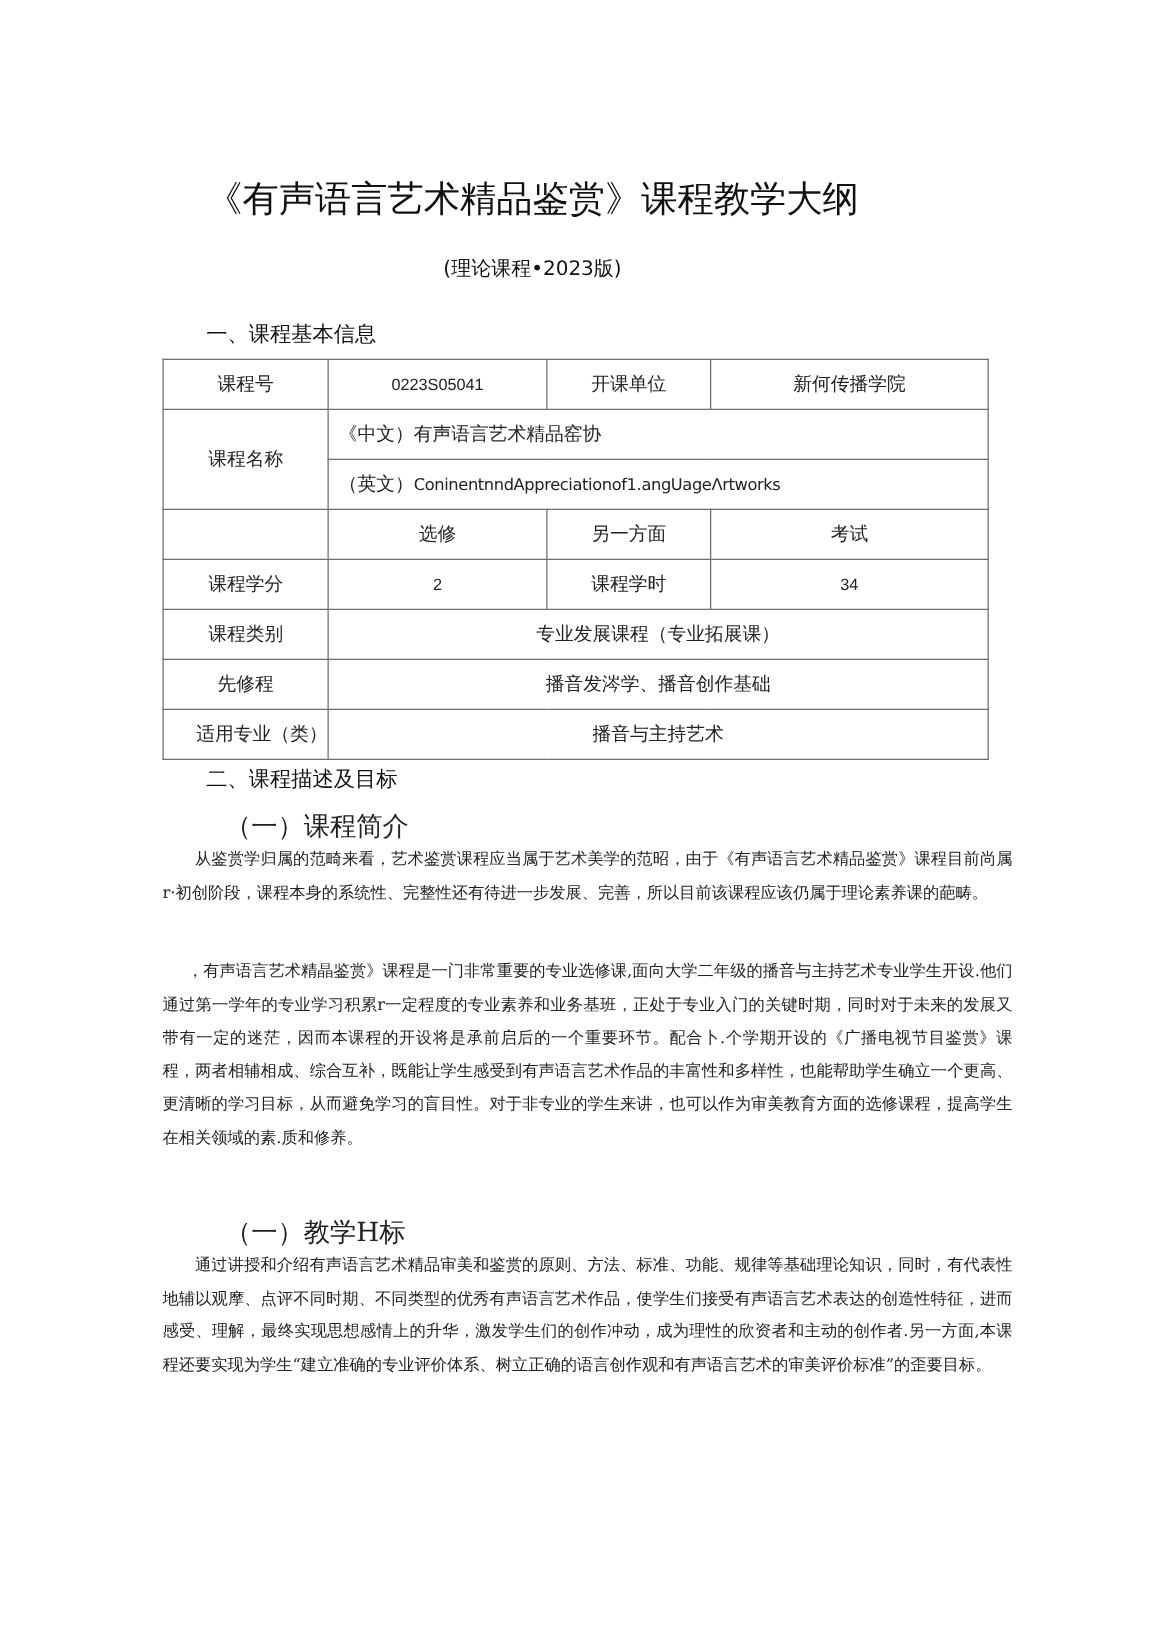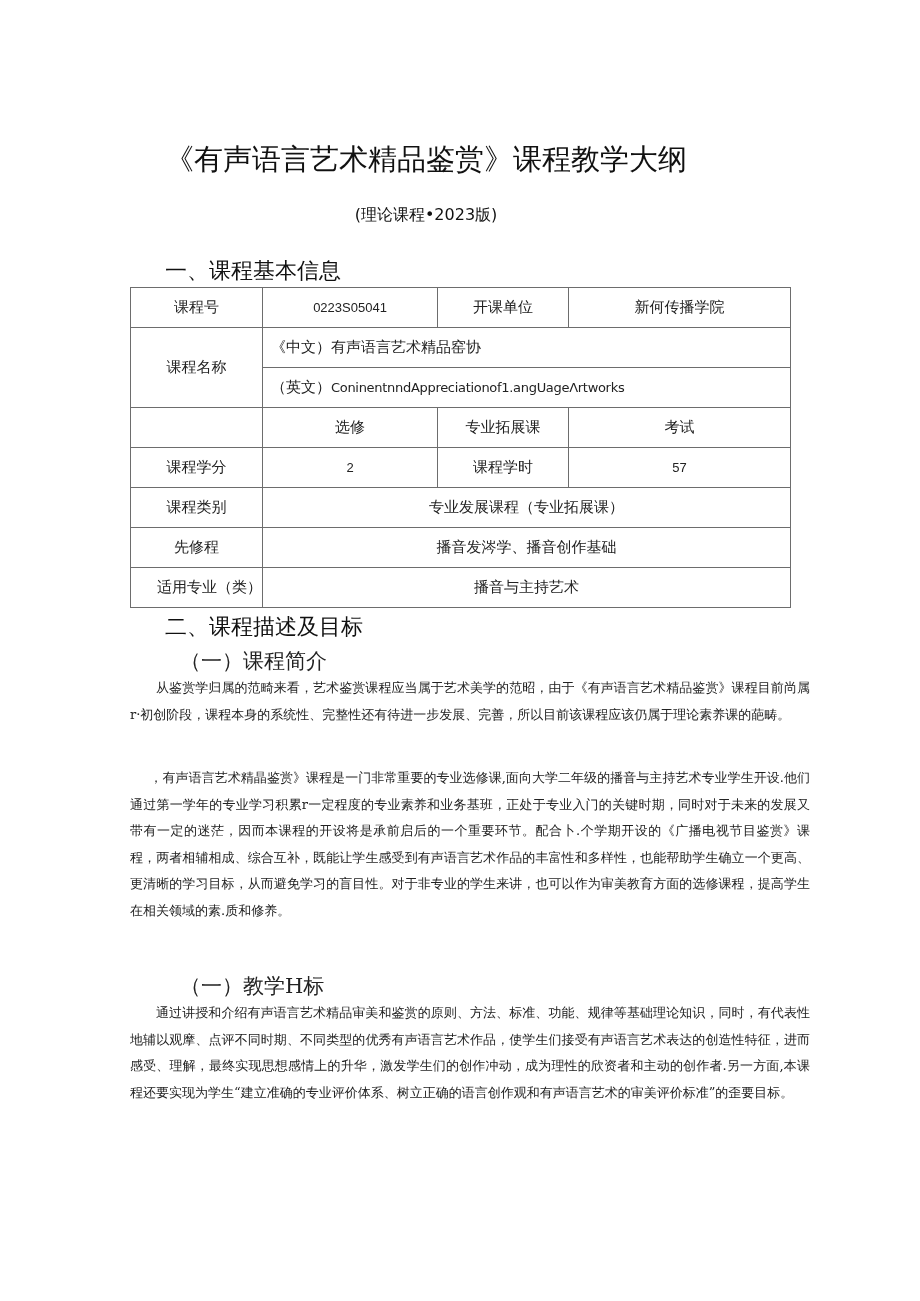--- a/index.html
+++ b/index.html
@@ -13,21 +13,21 @@
     font-size: 29px; letter-spacing: 0px; color: #111;
   }
   .subtitle {
     position: absolute; left: 0; width: 852px; top: 205px;
     text-align: center; font-family: "DejaVu Sans", "Liberation Sans", sans-serif;
     font-size: 16px; color: #111;
   }
   .h1 {
     position: absolute; left: 165px;
     font-family: "DejaVu Sans", "Liberation Sans", sans-serif;
-    font-size: 22px; color: #111;
+    font-size: 17px; color: #111;
   }
   table.info {
     position: absolute; left: 130px; top: 287px; width: 660px;
     border-collapse: collapse; table-layout: fixed;
     font-size: 15px;
     padding-left: 32px;
   }
   table.info td {
     border: 1px solid #6d6d6d; text-align: center; vertical-align: middle;
     padding: 0; height: 39px; color: #222;
@@ -72,28 +72,28 @@
   <tr>
     <td rowspan="2" style="height:79px">课程名称</td>
     <td colspan="3" class="left">《中文）有声语言艺术精品窑协</td>
   </tr>
   <tr>
     <td colspan="3" class="left"><span>（英文）</span><span class="en">ConinentnndAppreciationof1.angUageΛrtworks</span></td>
   </tr>
   <tr>
     <td></td>
     <td>选修</td>
-    <td>专业拓展课</td>
+    <td>另一方面</td>
     <td>考试</td>
   </tr>
   <tr>
     <td>课程学分</td>
     <td class="num">2</td>
     <td>课程学时</td>
-    <td class="num">57</td>
+    <td class="num">34</td>
   </tr>
   <tr>
     <td>课程类别</td>
     <td colspan="3">专业发展课程（专业拓展课）</td>
   </tr>
   <tr>
     <td>先修程</td>
     <td colspan="3">播音发涔学、播音创作基础</td>
   </tr>
   <tr>

